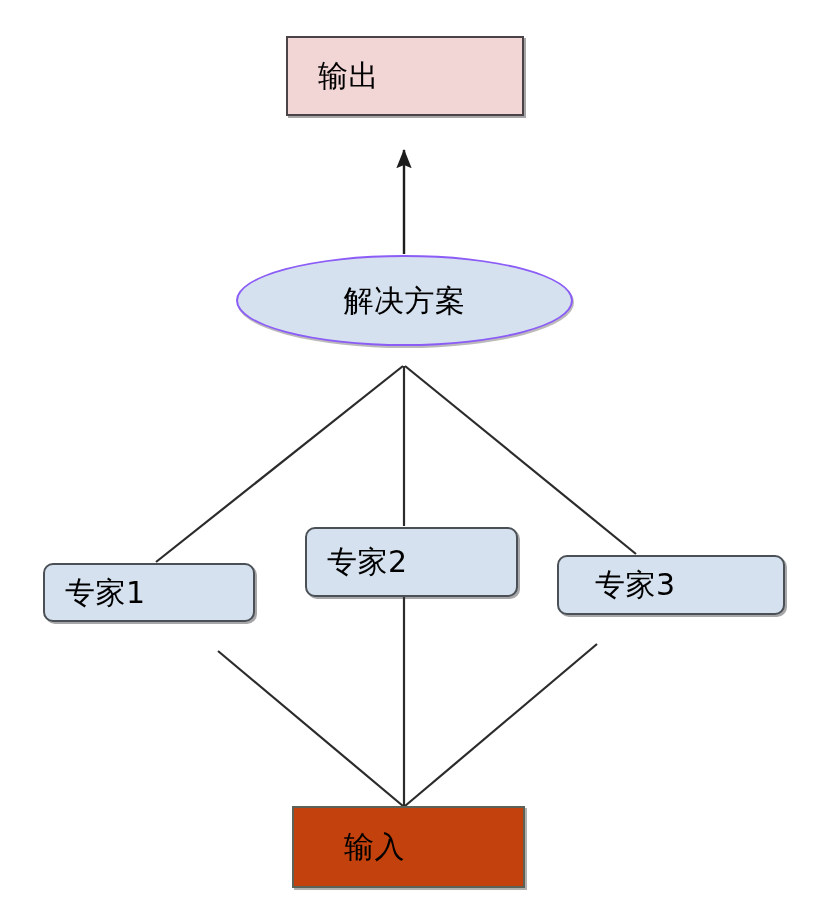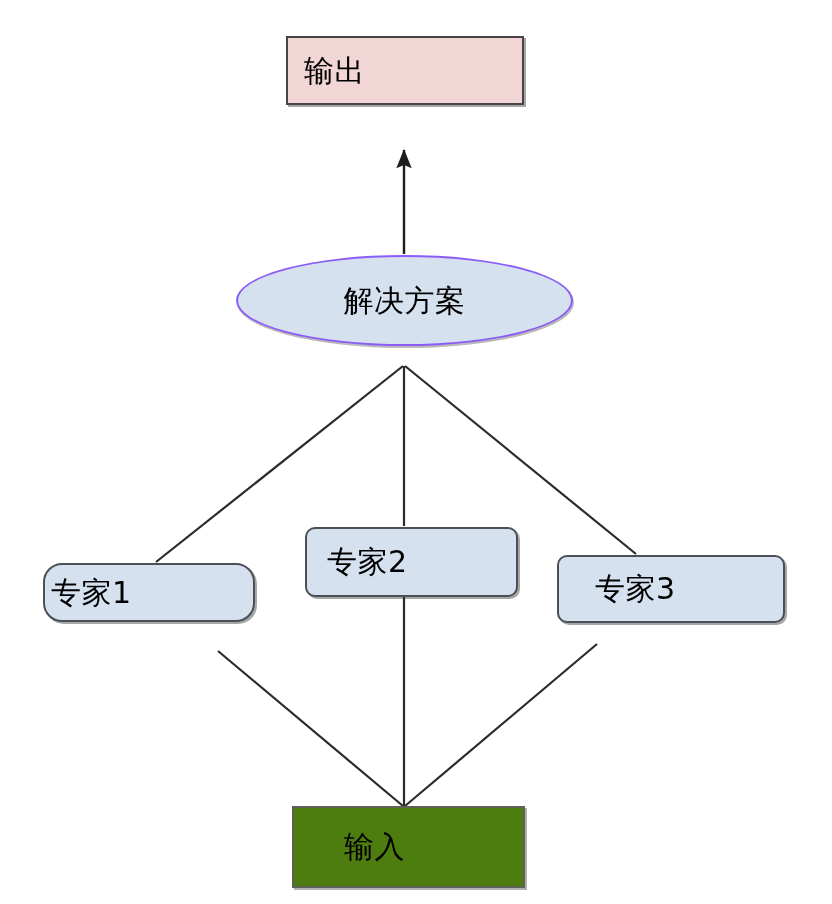--- a/index.html
+++ b/index.html
@@ -39,26 +39,26 @@
     line-height: 1;
     white-space: nowrap;
     letter-spacing: 0.5px;
   }
 
   
   #node-output {
     left: 286px;
     top: 36px;
     width: 238px;
-    height: 69px;
+    height: 80px;
     background: #f2d5d5;
     border: 2px solid #4a4347;
     box-shadow: 2px 2px 0 rgba(60,55,58,0.45);
     justify-content: flex-start;
-    padding-left: 16px;
+    padding-left: 30px;
   }
 
   
   #node-solution {
     left: 236px;
     top: 255px;
     width: 337px;
     height: 91px;
     background: #d6e1ef;
     border: 2px solid #8b5cf6;
@@ -73,45 +73,44 @@
     border: 2px solid #4a5055;
     border-radius: 10px;
     box-shadow: 2px 2px 0 rgba(60,60,64,0.45);
     justify-content: flex-start;
   }
   #node-expert-1 {
     left: 43px;
     top: 563px;
     width: 212px;
     height: 59px;
-    padding-left: 6px;
-    border-radius: 19px;
+    padding-left: 20px;
   }
   #node-expert-2 {
     left: 305px;
     top: 527px;
     width: 213px;
     height: 70px;
     padding-left: 20px;
   }
   #node-expert-3 {
     left: 557px;
     top: 555px;
     width: 228px;
-    height: 68px;
+    height: 60px;
     padding-left: 36px;
   }
 
   
   #node-input {
     left: 292px;
     top: 806px;
     width: 233px;
     height: 82px;
-    background: #4d7c0f;
+    background: #c2410c;
     border: 2px solid #5c6257;
     box-shadow: 2px 2px 0 rgba(60,62,56,0.40);
     justify-content: flex-start;
     padding-left: 50px;
   }
 </style>
 </head>
 <body>
 
 <div id="diagram-root">

